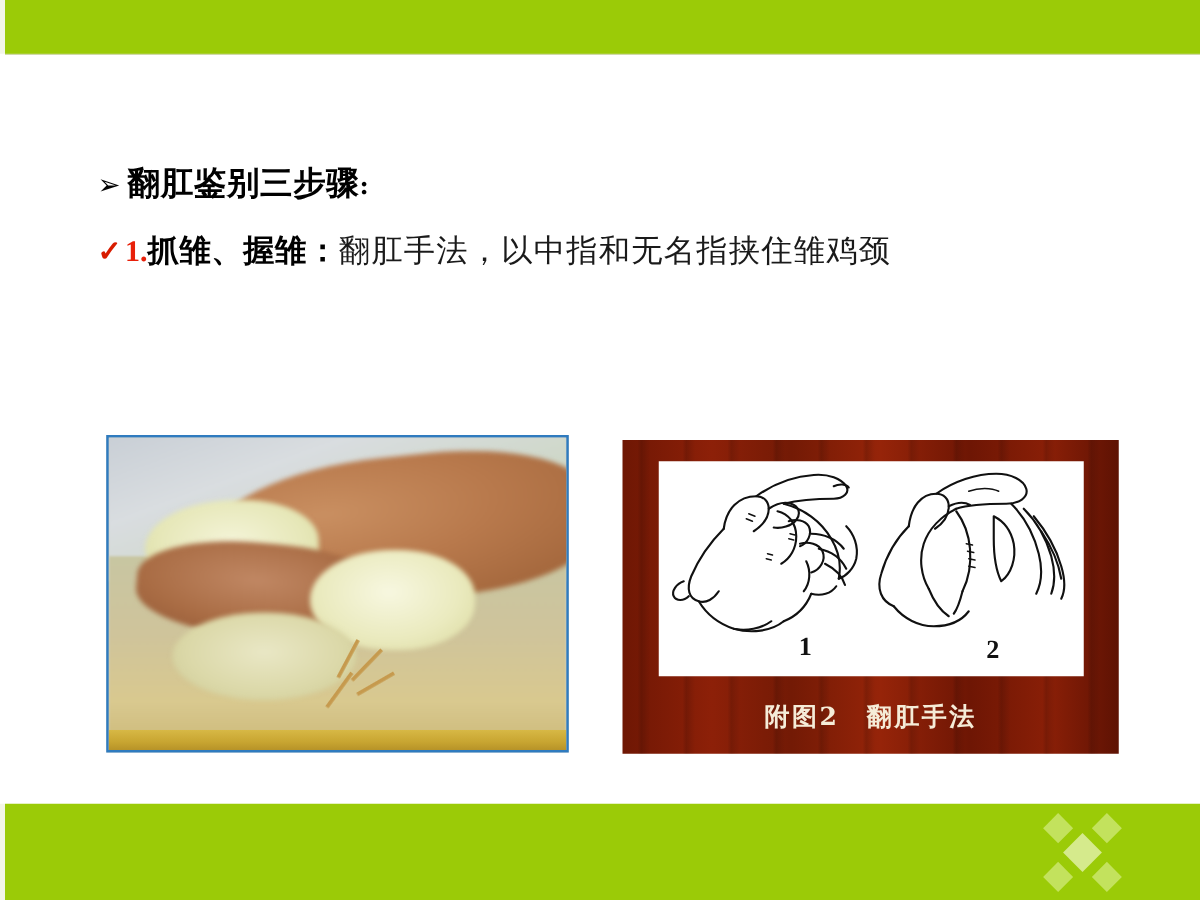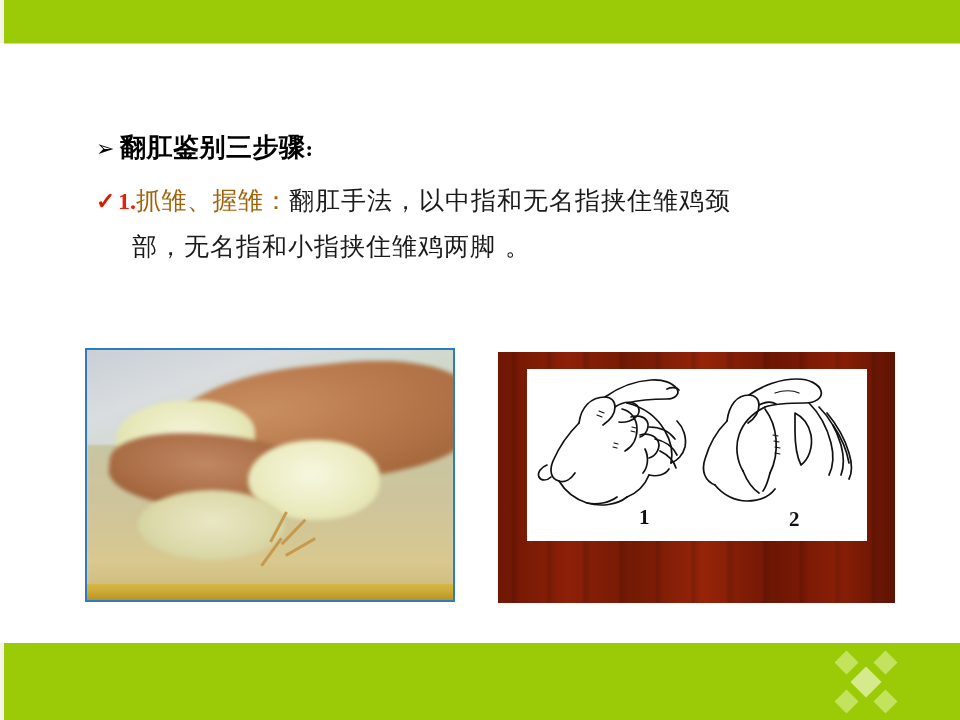--- a/index.html
+++ b/index.html
@@ -64,21 +64,21 @@
   }
   .dm-center { left: 19px; top: 19px; width: 22px; height: 22px; background: #d5ea8c !important; }
   .dm-tl { left: 2px;  top: 2px;  width: 17px; height: 17px; }
   .dm-tr { left: 41px; top: 2px;  width: 17px; height: 17px; }
   .dm-bl { left: 2px;  top: 41px; width: 17px; height: 17px; }
   .dm-br { left: 41px; top: 41px; width: 17px; height: 17px; }
 
   
   .body-text {
     position: absolute;
-    left: 96px;
+    left: 78px;
     top: 128px;
     width: 850px;
   }
   .line {
     display: block;
     white-space: nowrap;
     font-family: "DejaVu Serif", "Liberation Serif", serif;
   }
 
   .line-heading {
@@ -113,22 +113,22 @@
     font-size: 23px;
     font-weight: bold;
   }
   .num-red {
     color: #e8200a;
     font-weight: bold;
     font-size: 24px;
     font-family: "Liberation Serif", serif;
   }
   .red-term {
-    color: #a16207;
-    font-weight: normal;
+    color: #000000;
+    font-weight: bold;
     letter-spacing: 0.5px;
   }
   .black-run {
     color: #1a1a1a;
     font-weight: normal;
     letter-spacing: 1px;
   }
   .line-cont {
     font-size: 25px;
     line-height: 46px;
@@ -282,21 +282,20 @@
   <div class="body-text">
 
     <div class="line line-heading">
       <span class="bullet-arrow">➢</span><span>翻肛鉴别三步骤</span><span class="heading-colon">:</span>
     </div>
 
     <div class="line line-item">
       <span class="bullet-check">✓</span><span class="num-red">1.</span><span class="red-term">抓雏、握雏：</span><span class="black-run">翻肛手法，以中指和无名指挟住雏鸡颈</span>
     </div>
 
-    <div class="line line-cont">部，无名指和小指挟住雏鸡两脚 。</div>
 
   </div>
 
   <div class="photo-left">
     <div class="ph-sky"></div>
     <div class="ph-table"></div>
     <div class="ph-hand-back"></div>
     <div class="ph-chick-a"></div>
     <div class="ph-hand-fore"></div>
     <div class="ph-chick-b"></div>
@@ -365,20 +364,21 @@
           <path d="M188 116 C196 126 208 132 220 132 C232 132 242 128 248 120"></path>
           <path d="M238 38 C226 44 216 54 212 66 C208 78 210 92 216 102"></path>
           <path d="M216 102 C220 112 226 120 232 124"></path>
         </g>
       </svg>
 
       <span class="fig-num n1">1</span>
       <span class="fig-num n2">2</span>
     </div>
 
+    <div class="fig-caption">附图2　翻肛手法</div>
   </div>
 
   <div class="band-edge-left bottom"></div>
   <div class="band bottom"></div>
 
   <div class="diamond-cluster">
     <i class="dm-tl"></i>
     <i class="dm-tr"></i>
     <i class="dm-center"></i>
     <i class="dm-bl"></i>

